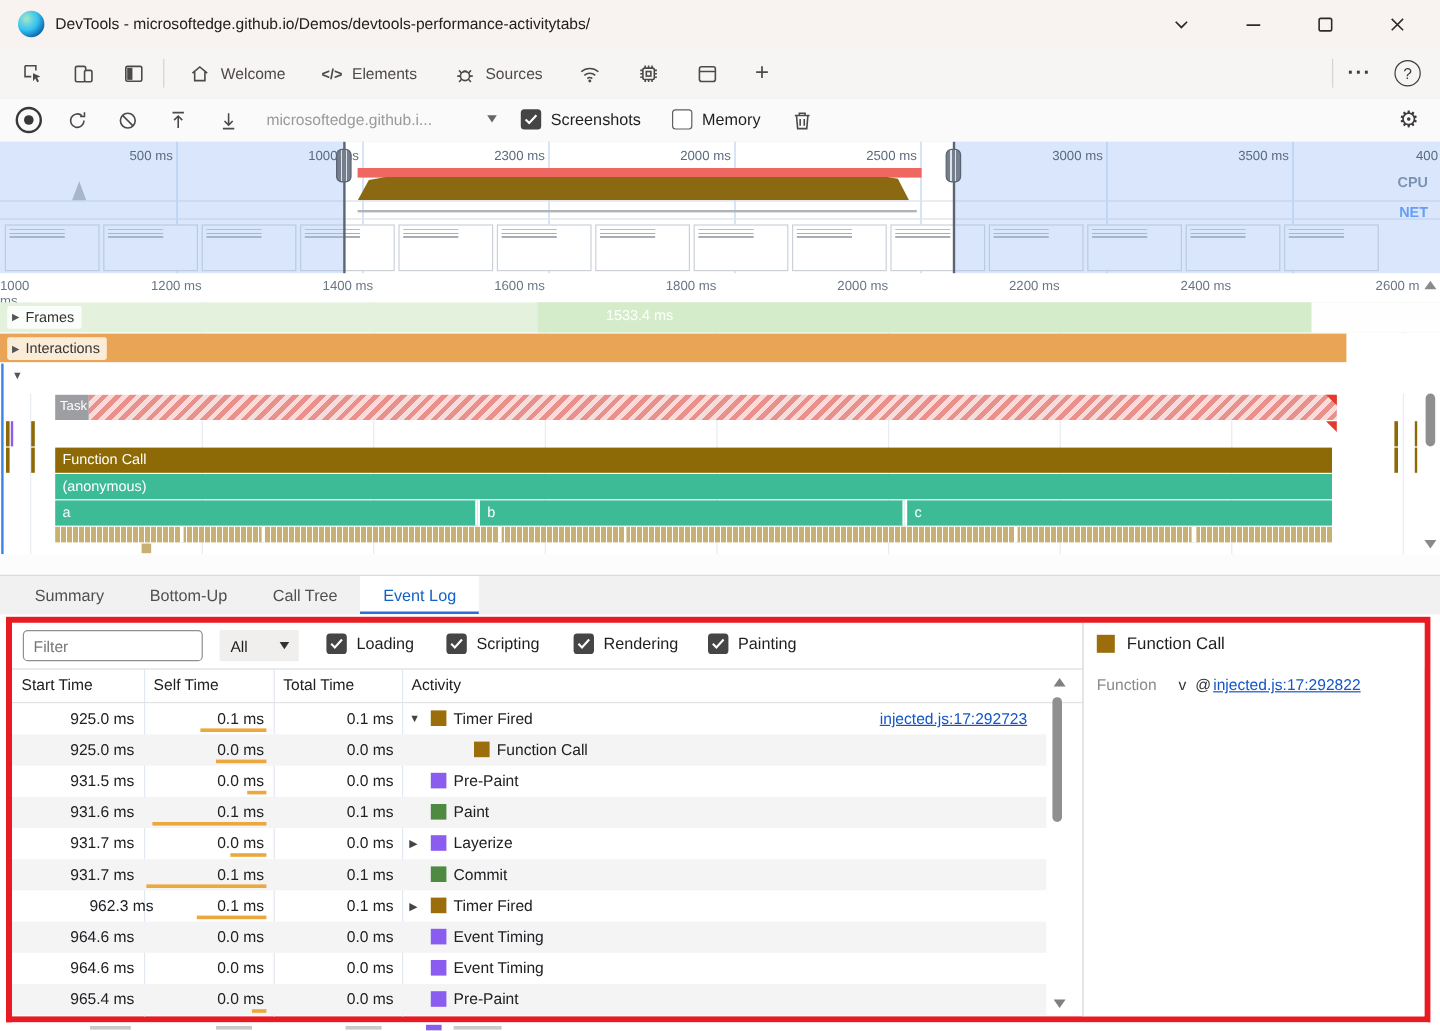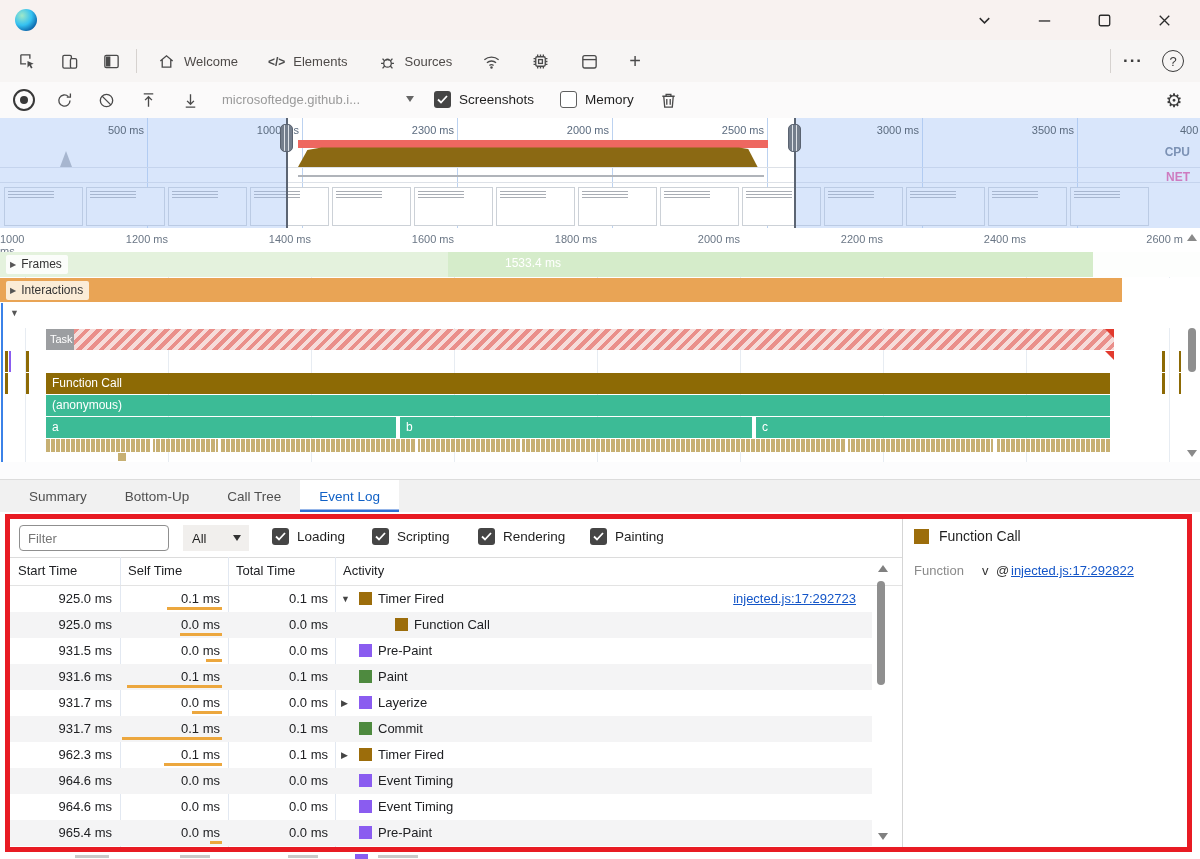--- a/index.html
+++ b/index.html
@@ -71,20 +71,21 @@
   #detailpane{position:absolute;left:892px;top:0;width:285px;height:328px;background:#fff;border-left:1px solid #d5d5d5;}
 </style>
 </head>
 <body>
 
 <div id="app">
 
   <div class="abs" id="titlebar">
     <div class="abs" style="left:15px;top:9px;width:22px;height:22px;border-radius:50%;
          background:radial-gradient(circle at 32% 30%,#9fe8c8,#35c1f1 45%,#0b62a8 78%,#123f77);"></div>
+    <div class="abs" id="title-text">DevTools - microsoftedge.github.io/Demos/devtools-performance-activitytabs/</div>
     <div class="abs row" style="left:970px;top:7px;gap:32px;" id="winctls">
         <div class="winctl">
           <svg width="19" height="19" viewBox="0 0 20 20">
             <path d="M5 7.5l5 5 5-5" fill="none" stroke="#2b2b2b" stroke-width="1.5"></path>
           </svg>
         </div>
         <div class="winctl">
           <svg width="19" height="19" viewBox="0 0 20 20">
             <path d="M4 10.5h12" fill="none" stroke="#2b2b2b" stroke-width="1.4"></path>
           </svg>
@@ -246,21 +247,21 @@
       </div>
 
     <div class="abs" style="left:60px;top:151px;margin-top:-118px;width:0;height:0;border-left:6px solid transparent;border-right:6px solid transparent;border-bottom:16px solid #a9adb4;"></div>
     <div class="abs" style="left:298px;top:22px;width:470px;height:8px;background:#ee6760;"></div>
     <div class="abs" style="left:298px;top:29px;width:469px;height:20px;background:#8b6913;
          clip-path:polygon(0% 100%,2% 15%,5% 2%,94% 2%,96% 10%,98% 100%);"></div>
     <div class="abs" style="left:0;top:49px;width:1200px;height:1px;background:#dde1e7;"></div>
     <div class="abs" style="left:298px;top:57px;width:466px;height:2px;background:#b0b4ba;"></div>
     <div class="abs" style="left:0;top:64px;width:1200px;height:1px;background:#dde1e7;"></div>
     <div class="abs" style="right:10px;top:27px;font-size:12px;font-weight:bold;color:#5f6e86;">CPU</div>
-    <div class="abs" style="right:10px;top:52px;font-size:12px;font-weight:bold;color:#ec4899;padding-left:20px;">NET</div>
+    <div class="abs" style="right:10px;top:52px;font-size:12px;font-weight:bold;color:#3b82f6;padding-left:20px;">NET</div>
 
     <div id="filmstrip">
         <div class="thumb" style="left: 4px;">
           <div class="thumb-lines"></div>
         </div>
         <div class="thumb" style="left: 86px;">
           <div class="thumb-lines"></div>
         </div>
         <div class="thumb" style="left: 168px;">
           <div class="thumb-lines"></div>
@@ -522,21 +523,21 @@
           </div>
           <div class="trow" style="top: 197px; background: rgb(244, 244, 245);">
             <div class="tcell" style="left: 0px; width: 102px;">931.7 ms</div>
             <div class="tcell" style="left: 108px; width: 102px;">0.1 ms</div>
             <div class="selfbar" style="left: 112px; width: 100px;"></div>
             <div class="tcell" style="left: 216px; width: 102px;">0.1 ms</div>
             <div class="sq" style="left: 349px; background: rgb(78, 138, 63);"></div>
             <div class="alabel" style="left: 368px;">Commit</div>
           </div>
           <div class="trow" style="top: 223px;">
-            <div class="tcell" style="left: 0px; width: 102px;">962.3 ms</div>
+            <div class="tcell" style="left: 16px; width: 102px;">962.3 ms</div>
             <div class="tcell" style="left: 108px; width: 102px;">0.1 ms</div>
             <div class="selfbar" style="left: 154px; width: 58px;"></div>
             <div class="tcell" style="left: 216px; width: 102px;">0.1 ms</div>
             <div class="rowtgl" style="left: 331px;">▶</div>
             <div class="sq" style="left: 349px; background: rgb(156, 109, 11);"></div>
             <div class="alabel" style="left: 368px;">Timer Fired</div>
           </div>
           <div class="trow" style="top: 249px; background: rgb(244, 244, 245);">
             <div class="tcell" style="left: 0px; width: 102px;">964.6 ms</div>
             <div class="tcell" style="left: 108px; width: 102px;">0.0 ms</div>

